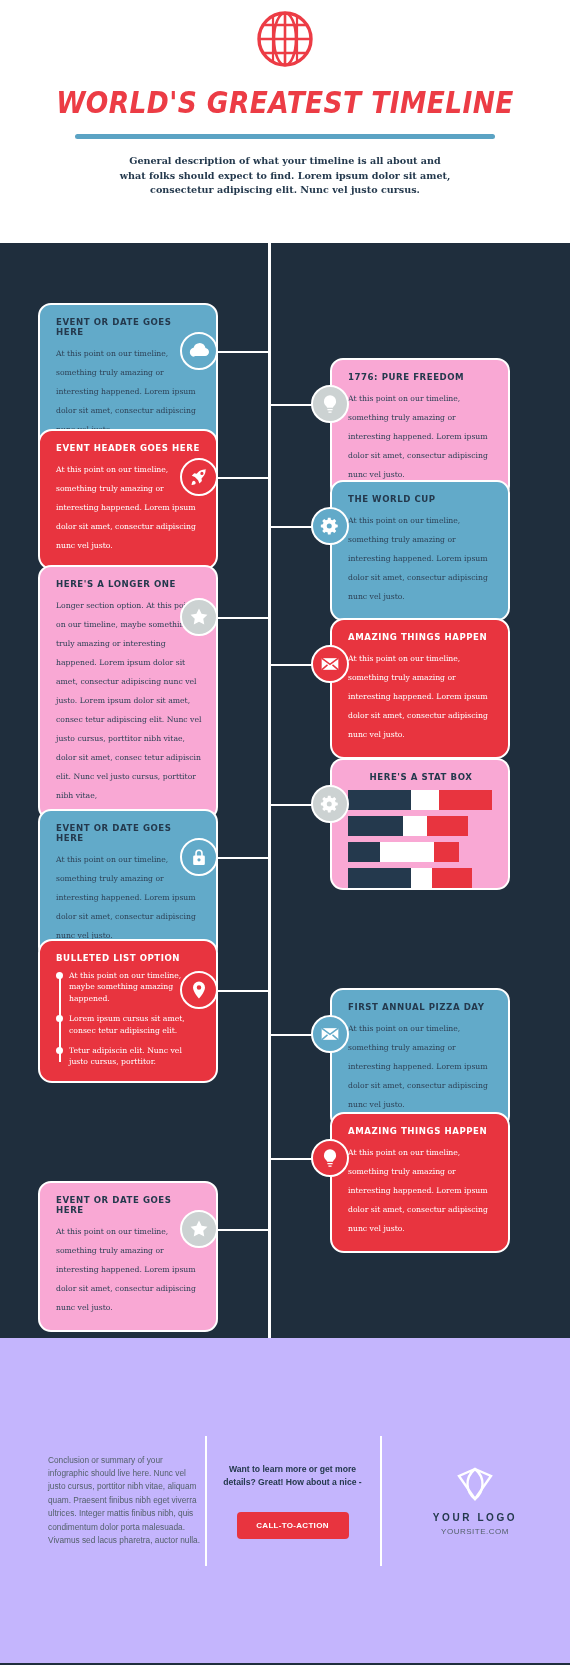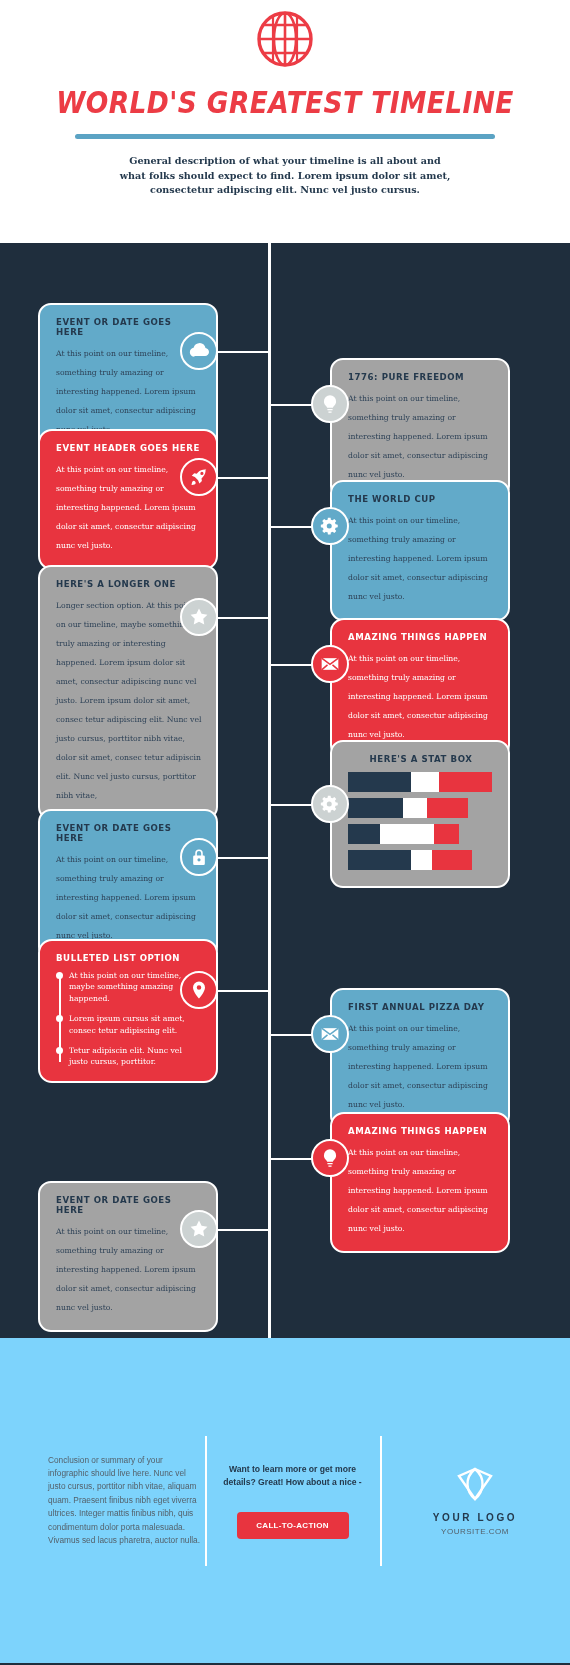--- a/index.html
+++ b/index.html
@@ -57,21 +57,21 @@
     position:absolute;
     border:2px solid #ffffff;
     border-radius:13px;
     padding:12px 14px 13px 16px;
   }
   .card.left  { left:38px;  width:180px; }
   .card.right { left:330px; width:180px; }
 
   .card.blue { background:#62aac9; }
   .card.red  { background:#e8343f;border-radius:14px; }
-  .card.gray { background:#a3a3a3; }
+  .card.gray { background:#f9a8d4; }
 
   .card h3 {
     font-family:"DejaVu Sans", sans-serif;
     font-size:8.6px; font-weight:bold;
     letter-spacing:0.55px;
     text-transform:uppercase;
     margin-bottom:7px;
   }
   .card p {
     font-family:"DejaVu Serif", serif;
@@ -121,21 +121,21 @@
   .bars { margin-top:8px; padding-right:2px; }
   .bar-row { display:flex; height:20px; margin-bottom:6px; }
   .bar-row:last-child { margin-bottom:0; }
   .seg-navy  { background:#24394d; }
   .seg-white { background:#ffffff; }
   .seg-red   { background:#e8343f; }
 
   
   .footer {
     position:absolute; left:0; top:1338px; width:570px; height:325px;
-    background:#7dd3fc;
+    background:#c4b5fd;
     display:flex; align-items:center;
   }
   .foot-col { position:relative; }
   .foot-col.one   { width:205px; padding-left:48px; }
   .foot-col.two   { width:175px; text-align:center; }
   .foot-col.three { width:190px; text-align:center; }
   .vline {
     position:absolute; top:50%; transform:translateY(-50%);
     width:1.6px; height:130px; background:#ffffff;
   }
@@ -247,21 +247,21 @@
   </div>
   <div class="connector" style="left:271px; top:421px; width:52px;"></div>
   <div class="badge red" style="left:311px; top:402px;">
     <svg viewBox="0 0 24 24">
         <path d="M2 5h20v14H2z" fill="#fff"></path>
         <path d="M2 5l10 7.5L22 5" fill="none" stroke="#e8343f" stroke-width="1.8"></path>
         <path d="M2 19l7-6M22 19l-7-6" fill="none" stroke="#e8343f" stroke-width="1.8"></path>
       </svg>
   </div>
 
-  <div class="card right gray" style="top:497px; padding-bottom:16px;">
+  <div class="card right gray" style="top:515px; padding-bottom:0;">
     <h3 style="text-align:center; margin-bottom:4px;">HERE'S A STAT BOX</h3>
     <div class="bars">
       <div class="bar-row">
         <div class="seg-navy" style="width:44%;"></div>
         <div class="seg-white" style="width:19%;"></div>
         <div class="seg-red" style="width:37%;"></div>
       </div>
       <div class="bar-row">
         <div class="seg-navy" style="width:38%;"></div>
         <div class="seg-white" style="width:17%;"></div>

